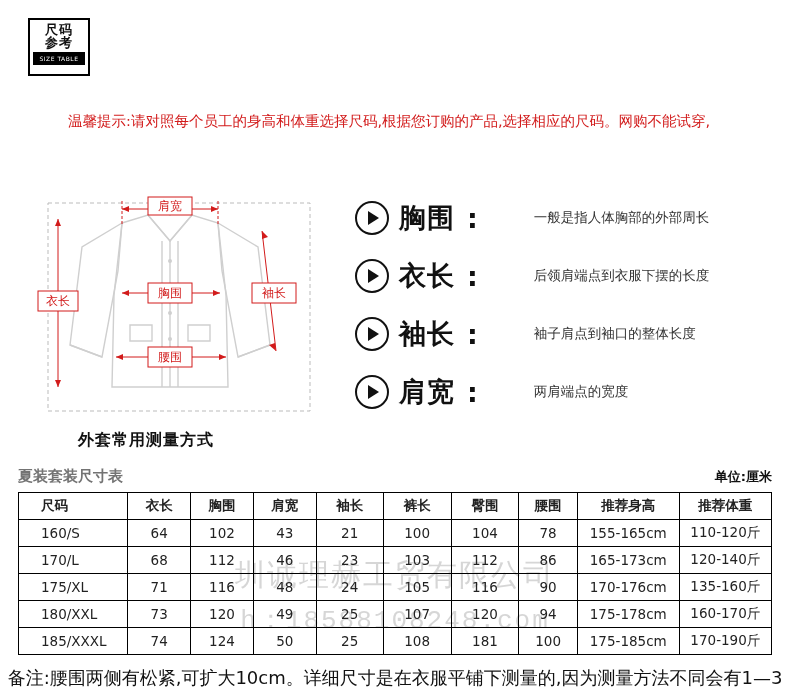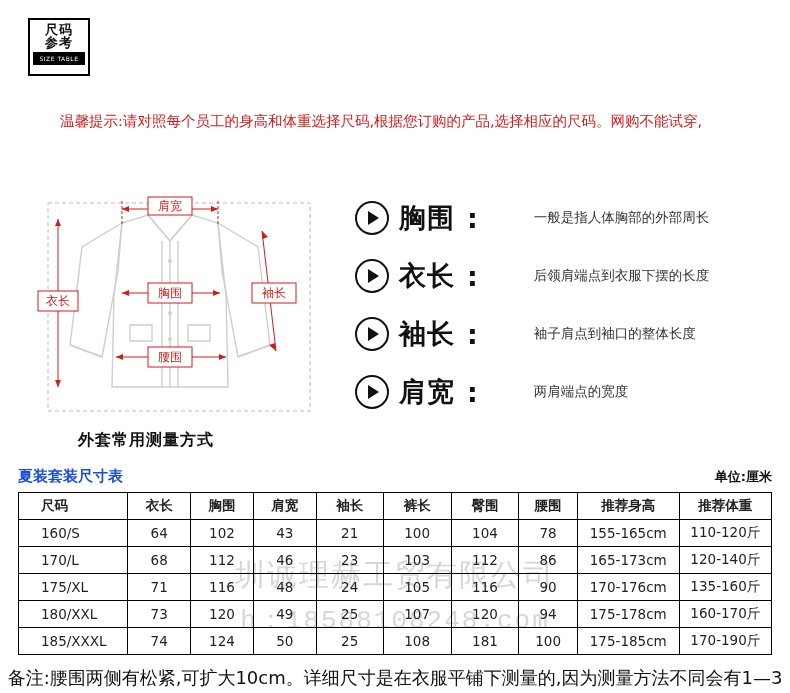--- a/index.html
+++ b/index.html
@@ -26,21 +26,21 @@
   .badge .en{
     margin-top:3px;background:#000;color:#fff;font-size:6px;
     padding:3px 4px;letter-spacing:.5px;width:52px;text-align:center;box-sizing:border-box;
   }
 
   
   .notice{
     position:absolute;left:60px;top:108px;width:700px;
     color:#d21b1b;font-size:14.5px;line-height:26px;
   }
-  .notice div{white-space:nowrap;}
+  .notice div{white-space:nowrap;margin-left:8px;}
 
   
   .diagram{position:absolute;left:30px;top:175px;width:310px;height:275px;}
   .diagram svg{display:block;}
   .diagram-caption{
     position:absolute;left:78px;top:430px;
     font-size:16px;font-weight:bold;color:#111;letter-spacing:1px;
   }
 
   
@@ -55,21 +55,21 @@
     border-top:7px solid transparent;border-bottom:7px solid transparent;margin-left:3px;
   }
   .legend-row .term{
     font-size:27px;font-weight:bold;color:#111;letter-spacing:1px;margin-right:12px;white-space:nowrap;
   }
   .legend-row .colon{font-size:27px;font-weight:bold;color:#111;margin-right:8px;}
   .legend-row .desc{font-size:13.5px;color:#333;white-space:nowrap;margin-left:48px;}
 
   
   .tbl-title{
-    position:absolute;left:18px;top:467px;font-size:15px;font-weight:bold;color:#1d4ed8;
+    position:absolute;left:18px;top:467px;font-size:15px;font-weight:bold;color:#737373;
   }
   .tbl-unit{
     position:absolute;right:18px;top:468px;font-size:13px;font-weight:bold;color:#111;
   }
   table.sizes{
     position:absolute;left:18px;top:492px;width:754px;
     border-collapse:collapse;font-size:13.5px;color:#222;
   }
   table.sizes th,table.sizes td{
     border:1px solid #000;text-align:center;height:26px;padding:0;font-weight:normal;

